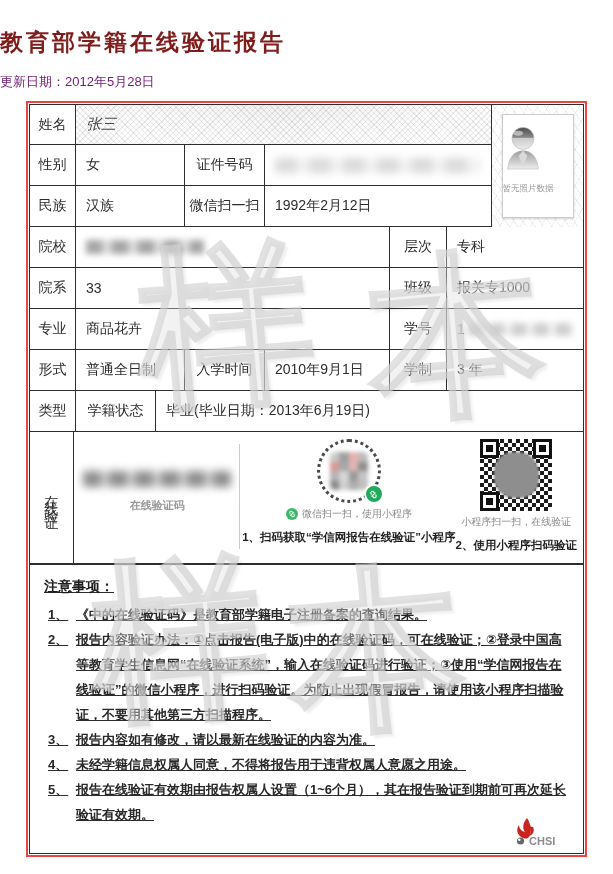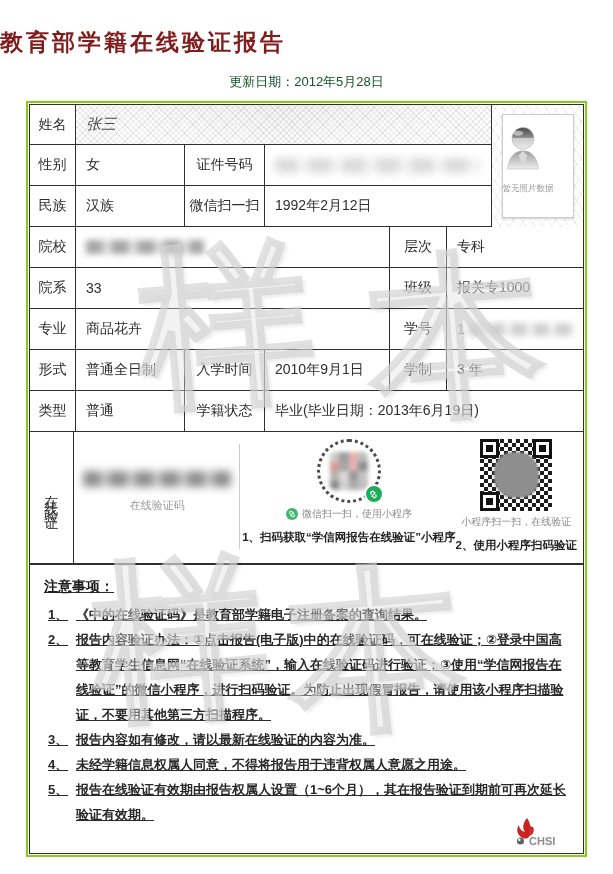--- a/index.html
+++ b/index.html
@@ -5,26 +5,26 @@
   html,body{margin:0;padding:0;}
   body{
     width:613px;height:874px;background:#ffffff;position:relative;overflow:hidden;
     font-family:"Liberation Sans","DejaVu Sans",sans-serif;color:#2d2d2d;
   }
   .page{position:absolute;inset:0;}
 
   
   .title{position:absolute;top:27px;left:0;right:0;
          font-size:23px;font-weight:bold;color:#7f1d1d;letter-spacing:3px;}
-  .update{position:absolute;top:73px;left:0;right:0;text-align:center;
-          font-size:13px;color:#14532d;}
+  .update{position:absolute;top:73px;left:0;right:0;
+          font-size:13px;color:#701a75;}
 
   
   .frame{position:absolute;left:26px;top:101px;width:561px;height:756px;
-         border:2px solid #84cc16;padding:1px;box-sizing:border-box;background:#fff;}
+         border:2px solid #ef4444;padding:1px;box-sizing:border-box;background:#fff;}
   .frame-inner{border:1px solid #2e2e2e;width:100%;height:100%;
                box-sizing:border-box;position:relative;overflow:hidden;}
 
   
   .grid{position:relative;}
   .row{display:flex;border-bottom:1px solid #2e2e2e;box-sizing:border-box;}
   .cell{box-sizing:border-box;display:flex;align-items:center;font-size:14px;}
   .lab{justify-content:center;color:#2d2d2d;}
   .val{padding-left:10px;color:#2d2d2d;}
   .br{border-right:1px solid #2e2e2e;}
@@ -61,21 +61,21 @@
   .photo-box{width:72px;height:104px;margin:9px auto;background:#fff;
       border:1px solid #cdcdcd;box-shadow:0 1px 2px rgba(0,0,0,.18),inset 0 0 0 2px #fff;
       box-sizing:border-box;}
   .photo-box svg{margin-top:11px;}
   .photo-text{font-size:8.5px;color:#999;margin-top:9px;}
 
   
   .vert{writing-mode:vertical-lr;text-orientation:upright;letter-spacing:7px;
         font-size:14px;color:#2d2d2d;}
   .v-code{width:172px;display:flex;flex-direction:column;align-items:center;
-          justify-content:center;position:relative;box-sizing:border-box;padding-bottom:12px;}
+          justify-content:center;position:relative;box-sizing:border-box;padding-bottom:12px;font-weight:bold;}
   .v-code::after{content:"";position:absolute;right:0;top:12px;bottom:14px;width:1px;background:#cccccc;}
   .code-label{margin-top:11px;font-size:11px;color:#9a9a9a;}
   .v-qrs{flex:1;display:flex;justify-content:space-between;padding:7px 6px 0 2px;box-sizing:border-box;}
   .qr-block{display:flex;flex-direction:column;align-items:center;}
   .qr-cap{margin-top:4px;font-size:10px;color:#8a8a8a;display:flex;align-items:center;white-space:nowrap;}
   .qr-step{margin-top:9px;font-size:11.5px;font-weight:600;color:#1f1f1f;white-space:nowrap;}
 
   .wx-qr{position:relative;width:64px;height:64px;}
   .wx-ring{position:absolute;inset:0;border:3px dotted #4a4a4a;border-radius:50%;box-sizing:border-box;}
   .wx-center{position:absolute;left:13px;top:13px;width:38px;height:38px;display:grid;
@@ -198,21 +198,20 @@
           <div class="cell lab br w46">形式</div>
           <div class="cell val br w109">普通全日制</div>
           <div class="cell lab br w80">入学时间</div>
           <div class="cell val br w125">2010年9月1日</div>
           <div class="cell lab br w57">学制</div>
           <div class="cell val w136">3 年</div>
         </div>
 
         <div class="row h41">
           <div class="cell lab br w46">类型</div>
-          <div class="cell val br w109">普通</div>
           <div class="cell lab br w80">学籍状态</div>
           <div class="cell val w318">毕业(毕业日期：2013年6月19日)</div>
         </div>
 
         <div class="row h133">
           <div class="cell lab br w46">
             <span class="vert">在线验证</span>
           </div>
           <div class="v-code">
             <span class="code-blur"></span>

